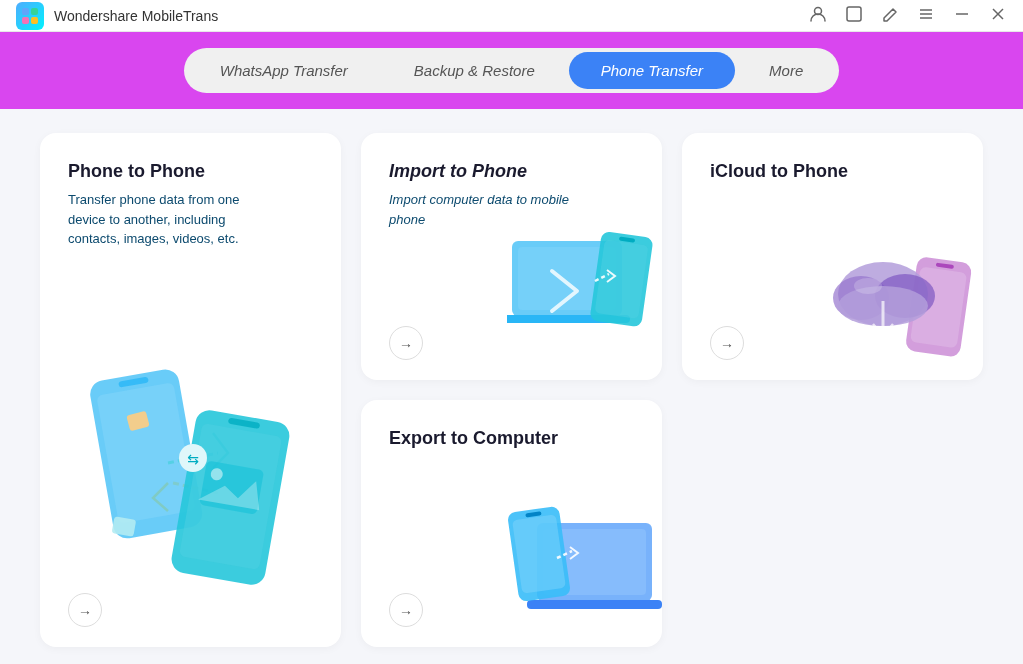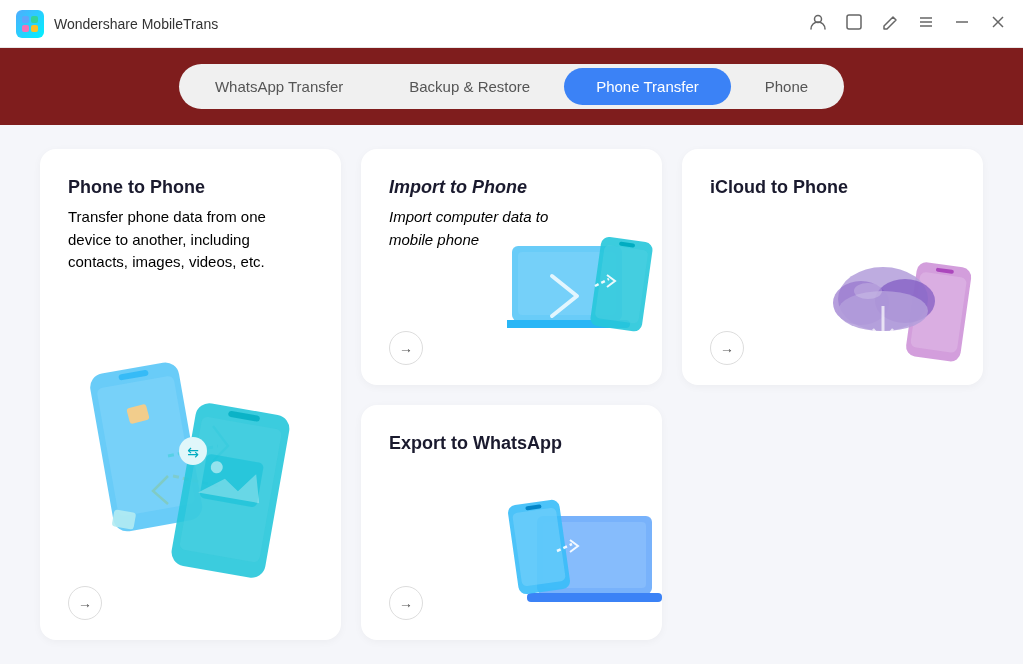--- a/index.html
+++ b/index.html
@@ -13,21 +13,21 @@
       flex-direction: column;
     }
 
     
     .titlebar {
       display: flex;
       align-items: center;
       justify-content: space-between;
       background: #ffffff;
       padding: 8px 16px;
-      height: 48px;
+      height: 32px;
       border-bottom: 1px solid #e8e8e8;
       flex-shrink: 0;
     }
     .titlebar-left {
       display: flex;
       align-items: center;
       gap: 10px;
     }
     .app-icon {
       width: 28px;
@@ -53,27 +53,28 @@
     }
     .titlebar-icon {
       color: #666;
       font-size: 16px;
       cursor: pointer;
       line-height: 1;
     }
 
     
     .nav-bar {
-      background: #7f1d1d;
+      background: #d946ef;
       display: flex;
       justify-content: center;
       align-items: flex-start;
       padding: 16px 0;
       gap: 0;
       flex-shrink: 0;
+      font-style: italic;
     }
     .nav-tabs-container {
       display: flex;
       background: #f0f0f0;
       border-radius: 30px;
       padding: 4px;
       gap: 2px;
     }
     .nav-tab {
       padding: 10px 32px;
@@ -87,21 +88,21 @@
     }
     .nav-tab.active {
       background: #3b82f6;
       color: white;
       font-weight: 500;
     }
 
     
     .main-content {
       flex: 1;
-      padding: 24px 40px 24px 40px;
+      padding: 24px 40px 17px 40px;
       overflow: hidden;
     }
     .cards-grid {
       display: grid;
       grid-template-columns: 1fr 1fr 1fr;
       grid-template-rows: 1fr 1fr;
       gap: 20px;
       height: 100%;
     }
 
@@ -119,22 +120,22 @@
     .card-large {
       grid-row: 1 / 3;
     }
     .card-title {
       font-size: 18px;
       font-weight: 700;
       color: #1a1a2e;
       margin-bottom: 8px;
     }
     .card-desc {
-      font-size: 15px;
-      color: #000000;
+      font-size: 13px;
+      color: #0c4a6e;
       line-height: 1.5;
       max-width: 200px;
     }
     .card-arrow {
       width: 34px;
       height: 34px;
       border: 1.5px solid #ddd;
       border-radius: 50%;
       display: flex;
       align-items: center;
@@ -204,21 +205,21 @@
     <div class="nav-tab">
       <span>WhatsApp Transfer</span>
     </div>
     <div class="nav-tab">
       <span>Backup &amp; Restore</span>
     </div>
     <div class="nav-tab active">
       <span>Phone Transfer</span>
     </div>
     <div class="nav-tab">
-      <span>Phone</span>
+      <span>More</span>
     </div>
   </div>
 </div>
 
 <div class="main-content">
   <div class="cards-grid">
 
     <div class="card card-large">
       <div class="card-title">Phone to Phone</div>
       <div class="card-desc">Transfer phone data from one device to another, including contacts, images, videos, etc.</div>
@@ -309,21 +310,21 @@
             <ellipse cx="35" cy="50" rx="14" ry="8" fill="white" opacity="0.2"></ellipse>
 
             <path d="M50 65 L50 95" stroke="white" stroke-width="3" opacity="0.7"></path>
             <path d="M40 88 L50 100 L60 88" fill="none" stroke="white" stroke-width="2.5" opacity="0.7"></path>
           </g>
         </svg>
       </div>
     </div>
 
     <div class="card" style="position:relative; overflow:hidden;">
-      <div class="card-title">Export to WhatsApp</div>
+      <div class="card-title">Export to Computer</div>
       <div class="card-arrow" style="margin-top:auto;">→</div>
 
       <div style="position:absolute; right:-5px; bottom:5px;">
         <svg viewBox="0 0 165 145" width="165" height="145">
 
           <g transform="translate(35, 30)">
             <rect x="0" y="0" width="115" height="78" rx="6" fill="#60a5fa" opacity="0.85"></rect>
             <rect x="6" y="6" width="103" height="66" rx="4" fill="#93c5fd" opacity="0.5"></rect>
             <rect x="-10" y="77" width="135" height="9" rx="4" fill="#3b82f6"></rect>
           </g>

